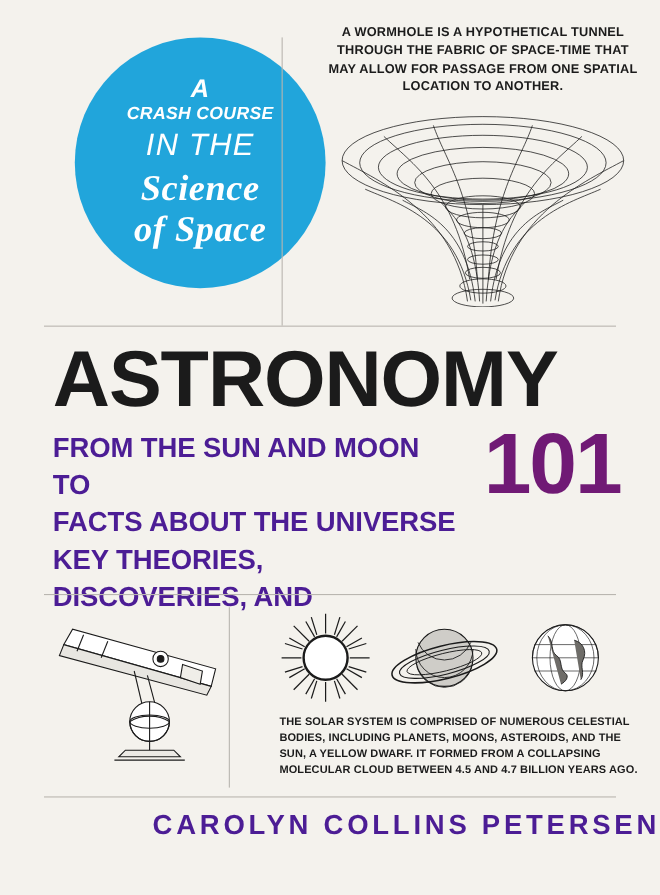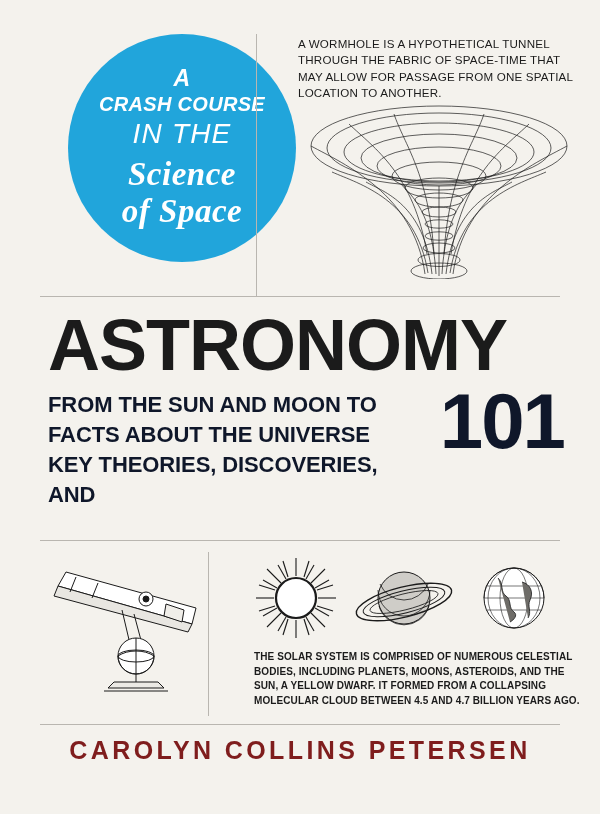--- a/index.html
+++ b/index.html
@@ -48,21 +48,21 @@
     line-height: 1.0;
   }
   .badge .b1 {
     font-size: 23px;
     font-weight: bold;
     font-style: italic;
     letter-spacing: 0.5px;
     margin-bottom: 4px;
   }
   .badge .b2 {
-    font-size: 20px;
+    font-size: 16px;
     font-weight: bold;
     font-style: italic;
     letter-spacing: 0.3px;
     margin-bottom: 6px;
   }
   .badge .b3 {
     font-size: 28px;
     font-weight: normal;
     font-style: italic;
     letter-spacing: 1.2px;
@@ -73,28 +73,28 @@
     font-size: 33px;
     font-style: italic;
     font-weight: bold;
     line-height: 1.12;
     letter-spacing: 0.5px;
   }
 
   .wormhole-text {
     position: absolute;
     left: 258px;
-    top: 36px;
+    top: 22px;
     width: 282px;
     font-size: 11.6px;
-    font-weight: normal;
+    font-weight: bold;
     line-height: 1.42;
     letter-spacing: 0.2px;
     color: #1b1b1b;
-    text-align: left;
+    text-align: center;
     text-transform: uppercase;
   }
 
   .wormhole-art {
     position: absolute;
     left: 264px;
     top: 104px;
     width: 270px;
     height: 175px;
   }
@@ -132,34 +132,34 @@
     color: #1b1b1b;
     margin: 0;
     white-space: nowrap;
   }
   .subtitle-row {
     position: relative;
     margin-top: 12px;
   }
   .subtitle {
     width: 370px;
-    font-size: 22px;
+    font-size: 25px;
     font-weight: bold;
     line-height: 1.36;
     letter-spacing: -0.1px;
-    color: #0f172a;
+    color: #4c1d95;
     text-transform: uppercase;
   }
   .num-101 {
     position: absolute;
     right: -6px;
     top: -8px;
     font-size: 78px;
     font-weight: bold;
-    color: #0f172a;
+    color: #701a75;
     letter-spacing: -2px;
     line-height: 1;
   }
 
   
   .art-row {
     position: absolute;
     left: 40px;
     top: 552px;
     width: 520px;
@@ -186,25 +186,25 @@
     color: #1b1b1b;
     text-transform: uppercase;
   }
 
   
   .author {
     position: absolute;
     left: 0;
     right: 0;
     top: 736px;
-    text-align: center;
+    text-align: right;
     font-size: 25px;
     font-weight: bold;
     letter-spacing: 3.4px;
-    color: #7f1d1d;
+    color: #4c1d95;
     text-transform: uppercase;
   }
 </style>
 </head>
 <body>
 
 <div class="cover">
 
   <div class="top-section">
 

